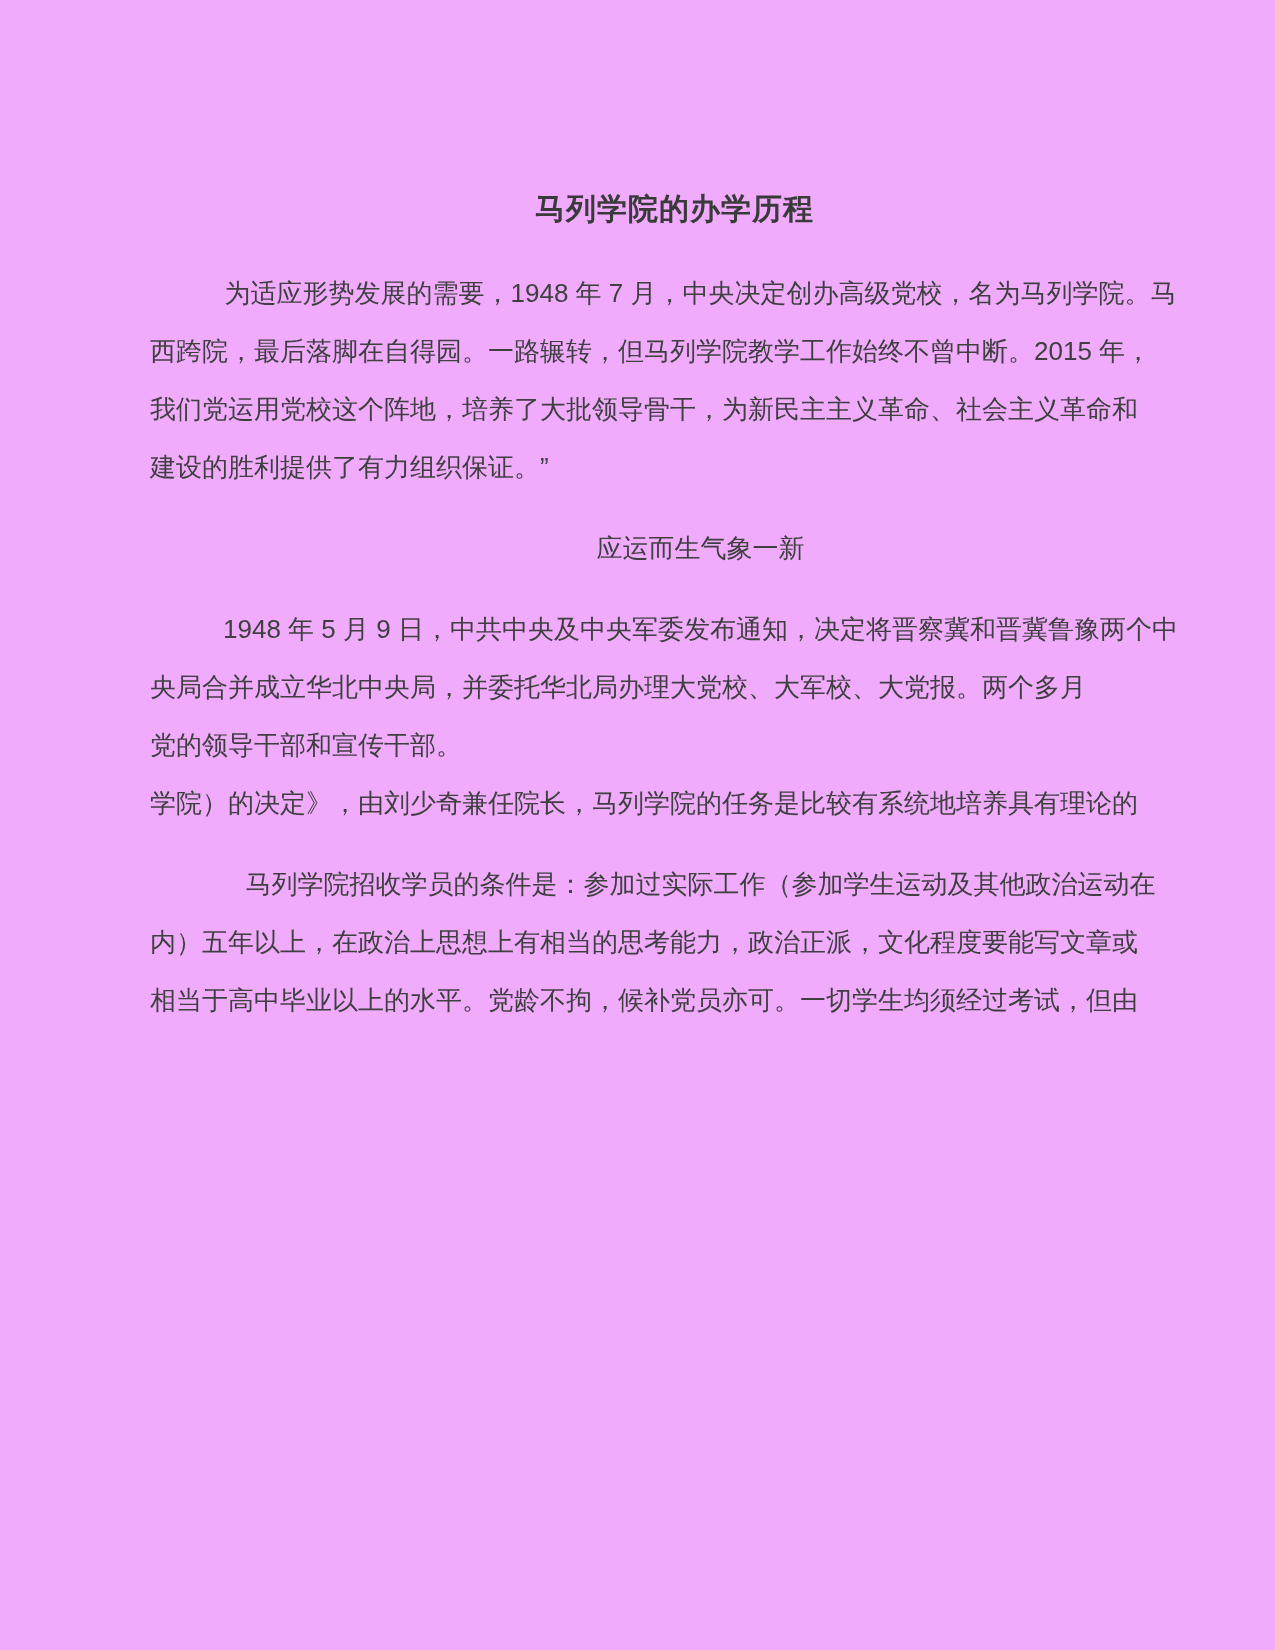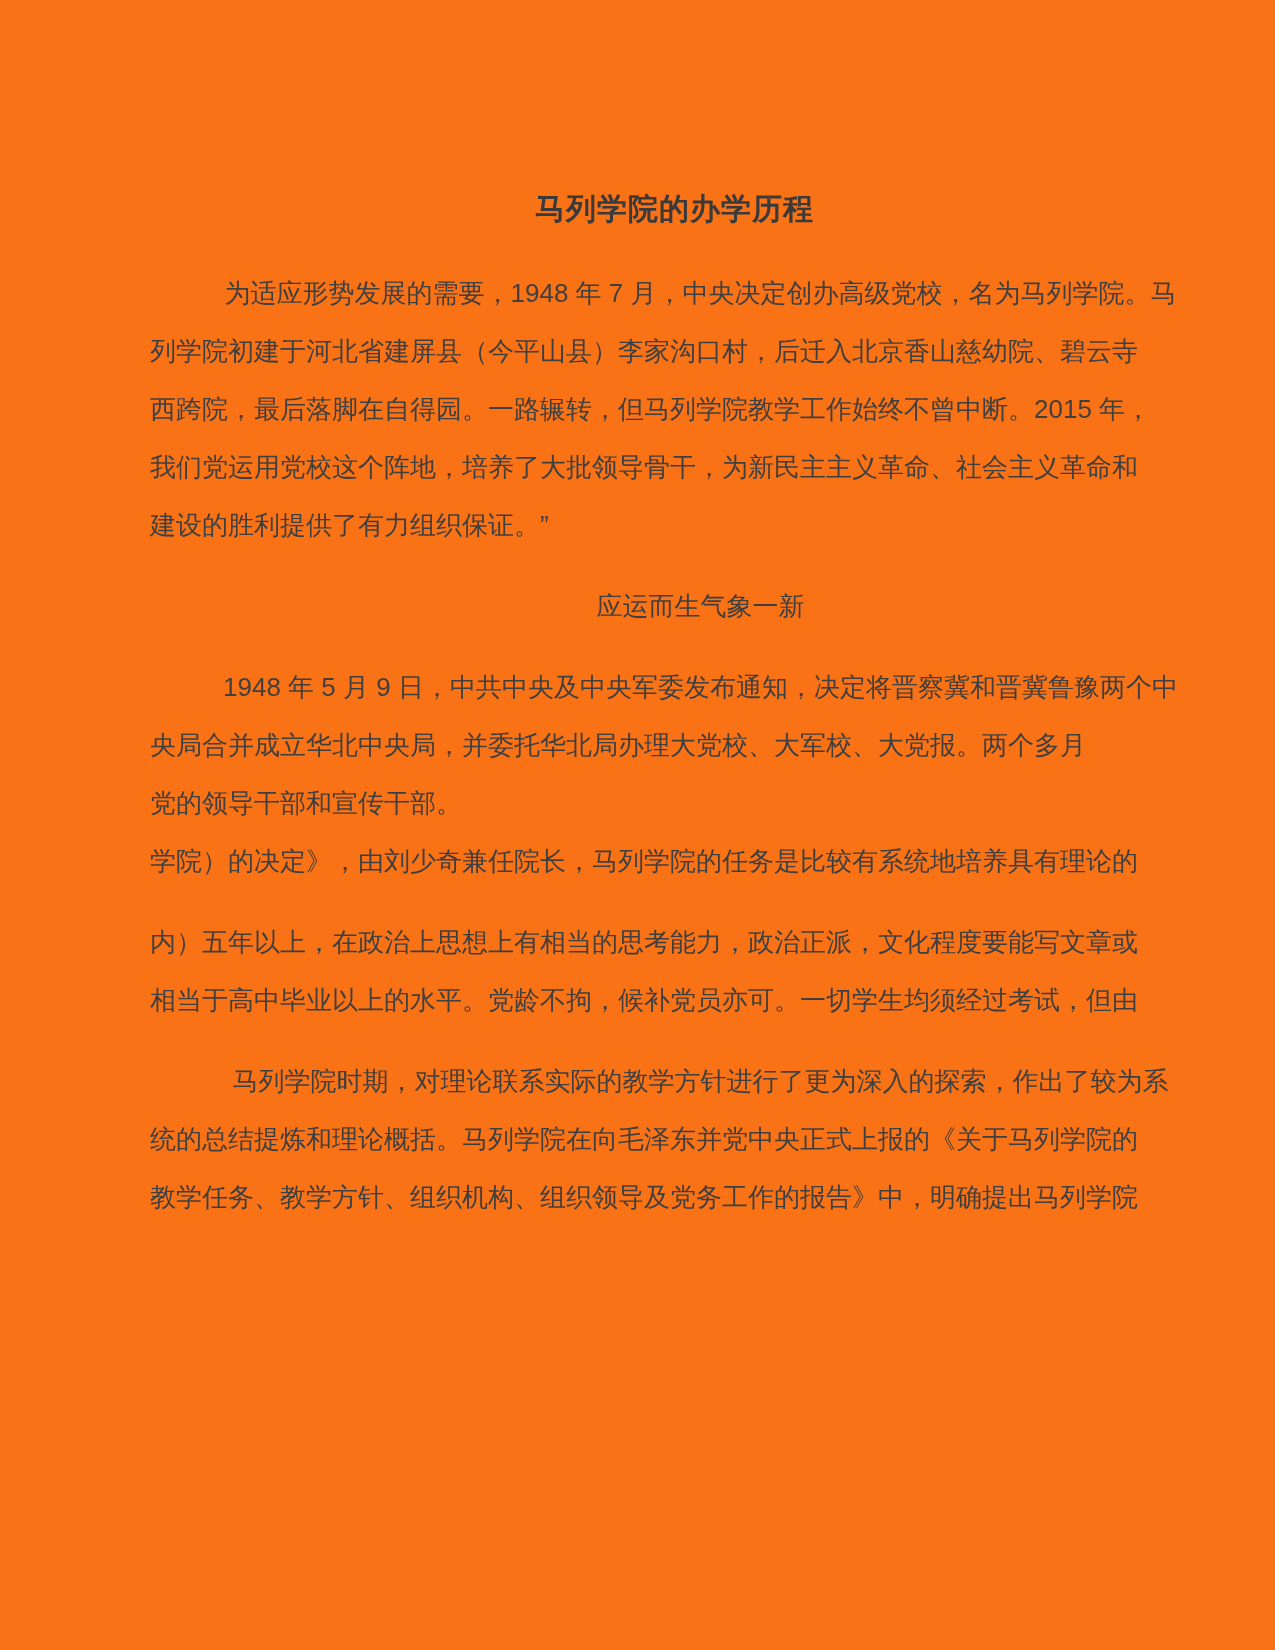--- a/index.html
+++ b/index.html
@@ -10,21 +10,21 @@
   body {
     width: 1275px;
     height: 1650px;
     overflow: hidden;
     font-family: "Liberation Sans", sans-serif;
   }
   .page {
     box-sizing: border-box;
     width: 1275px;
     height: 1650px;
-    background: #f97316;
+    background: #f0abfc;
     padding: 186px 76px 0 150px;
     color: #3f3f3f;
   }
   .doc-title {
     margin: 0 0 32px 0;
     font-size: 30px;
     font-weight: bold;
     line-height: 46px;
     text-align: center;
     color: #3a3a3a;
@@ -48,41 +48,36 @@
 </style>
 </head>
 <body>
 
 <div class="page">
 
   <h1 class="doc-title">马列学院的办学历程</h1>
 
   <div class="para">
     <div class="line indent">为适应形势发展的需要，1948 年 7 月，中央决定创办高级党校，名为马列学院。马</div>
-    <div class="line">列学院初建于河北省建屏县（今平山县）李家沟口村，后迁入北京香山慈幼院、碧云寺</div>
     <div class="line">西跨院，最后落脚在自得园。一路辗转，但马列学院教学工作始终不曾中断。2015 年，</div>
     <div class="line">我们党运用党校这个阵地，培养了大批领导骨干，为新民主主义革命、社会主义革命和</div>
     <div class="line">建设的胜利提供了有力组织保证。”</div>
   </div>
 
   <div class="para">
     <div class="line indent">应运而生气象一新</div>
   </div>
 
   <div class="para">
     <div class="line indent">1948 年 5 月 9 日，中共中央及中央军委发布通知，决定将晋察冀和晋冀鲁豫两个中</div>
     <div class="line">央局合并成立华北中央局，并委托华北局办理大党校、大军校、大党报。两个多月</div>
     <div class="line">党的领导干部和宣传干部。</div>
     <div class="line">学院）的决定》，由刘少奇兼任院长，马列学院的任务是比较有系统地培养具有理论的</div>
   </div>
 
   <div class="para">
+    <div class="line indent">马列学院招收学员的条件是：参加过实际工作（参加学生运动及其他政治运动在</div>
     <div class="line">内）五年以上，在政治上思想上有相当的思考能力，政治正派，文化程度要能写文章或</div>
     <div class="line">相当于高中毕业以上的水平。党龄不拘，候补党员亦可。一切学生均须经过考试，但由</div>
   </div>
 
-  <div class="para">
-    <div class="line indent">马列学院时期，对理论联系实际的教学方针进行了更为深入的探索，作出了较为系</div>
-    <div class="line">统的总结提炼和理论概括。马列学院在向毛泽东并党中央正式上报的《关于马列学院的</div>
-    <div class="line">教学任务、教学方针、组织机构、组织领导及党务工作的报告》中，明确提出马列学院</div>
-  </div>
 
 </div>
 
 </body></html>

